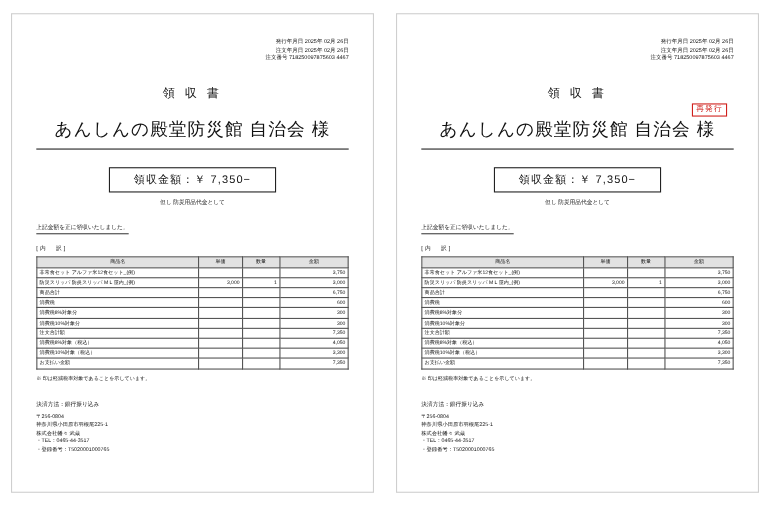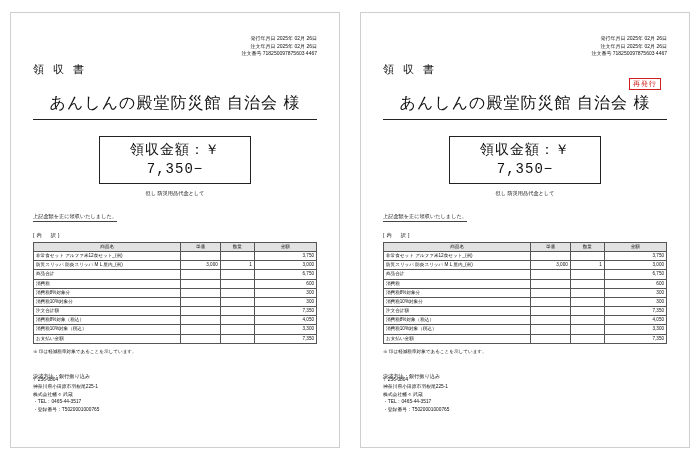--- a/index.html
+++ b/index.html
@@ -36,21 +36,22 @@
   }
   .meta {
     text-align: right;
     font-size: 5.0px;
     line-height: 1.5;
     margin-top: 6px;
   }
   .meta div { white-space: nowrap; }
   .title-row {
     position: relative;
-    margin-top: 4px;
+    margin-top: 20px;
+    text-align: center;
   }
   .doc-title {
     font-size: 11px;
     letter-spacing: 3px;
     font-weight: normal;
   }
   .reissue {
     position: absolute;
     right: 6px;
     top: 16px;
@@ -68,23 +69,22 @@
     border-bottom: 1px solid #222222;
     padding-bottom: 5px;
     letter-spacing: 1px;
   }
   .amount-box {
     margin: 16px auto 0 auto;
     width: 150px;
     text-align: center;
     border: 1px solid #222222;
     padding: 4px 0;
-    font-size: 14px;
+    font-size: 10px;
     letter-spacing: 1px;
-    font-family: Liberation Mono, monospace;
   }
   .tadashi {
     margin-top: 6px;
     text-align: center;
     font-size: 5.2px;
   }
   .receipt-note {
     margin-top: 16px;
     font-size: 5.2px;
     border-bottom: 1px solid #444;

